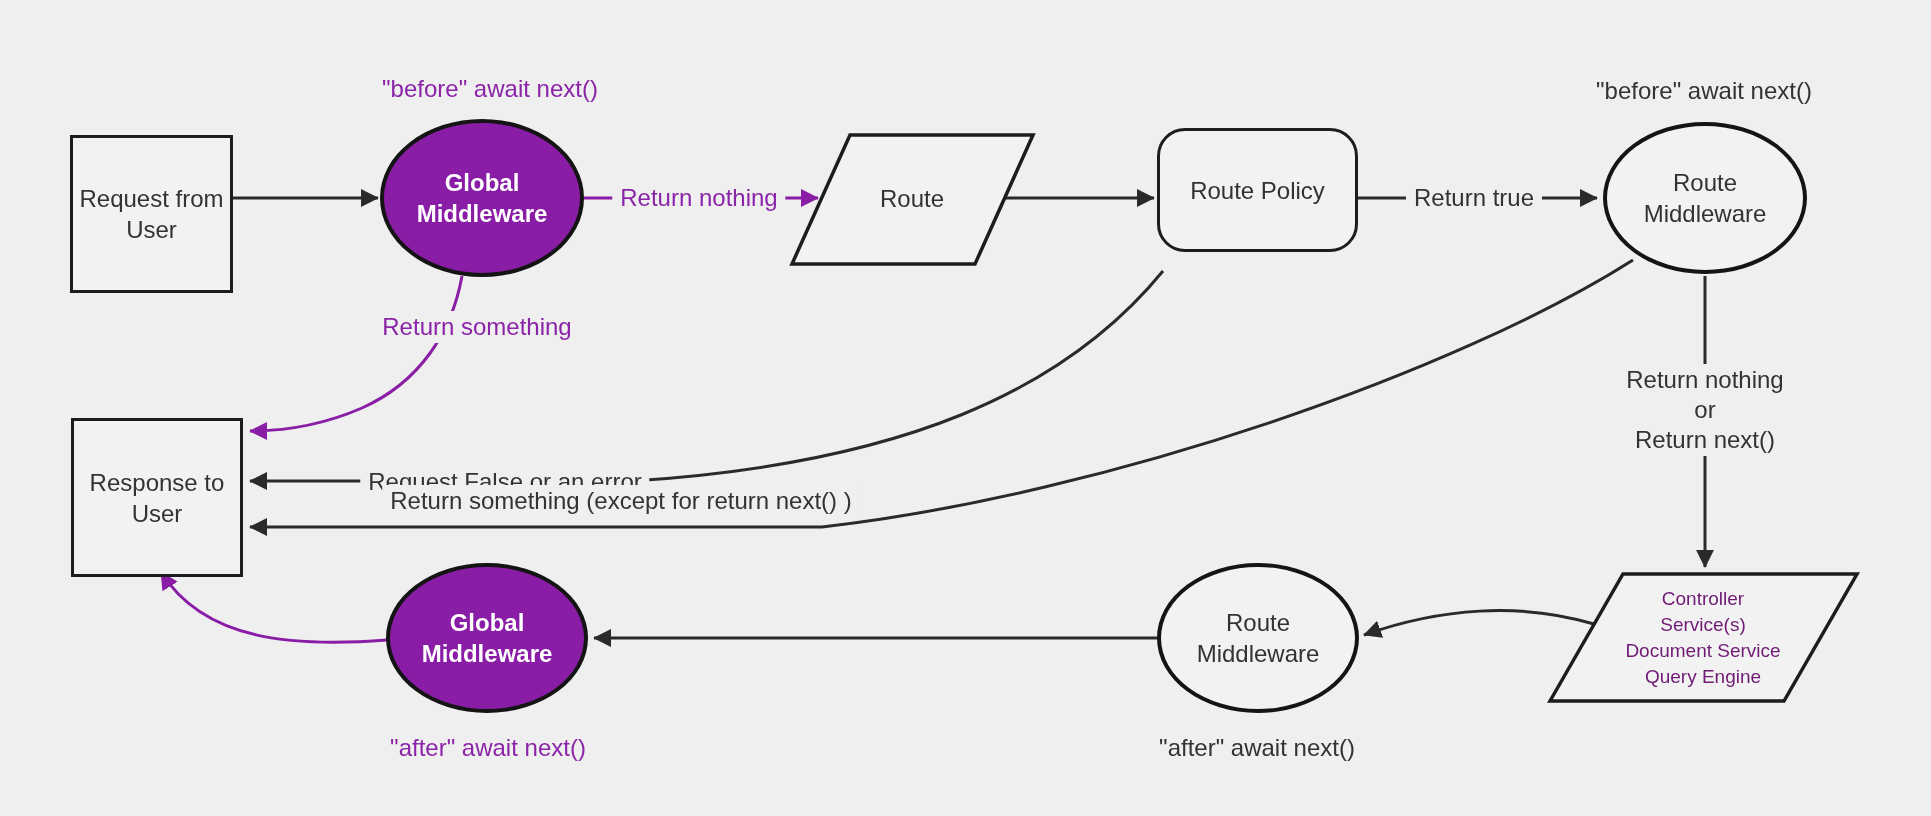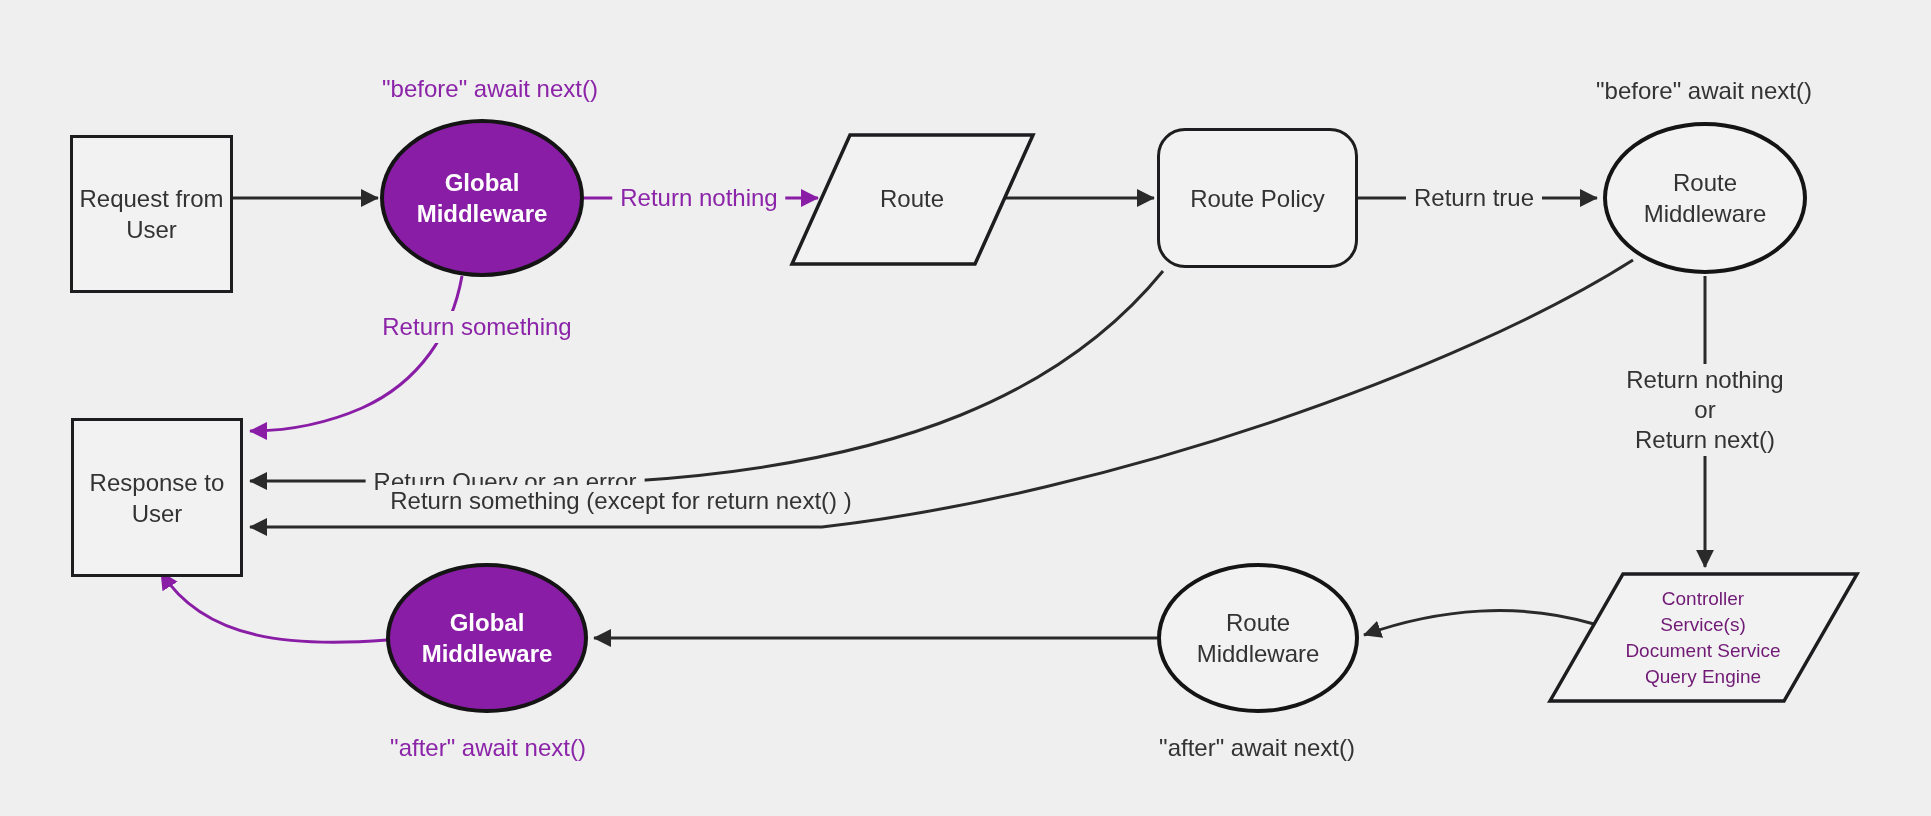--- a/index.html
+++ b/index.html
@@ -101,21 +101,21 @@
   </svg>
 
   <div class="node node-rect" style="left:70px; top:119px; width:163px; height:158px;">
     <span class="node-label-inner wrap-150">Request from User</span>
   </div>
 
   <div class="node node-ellipse ellipse-purple" style="left:380px; top:119px; width:204px; height:158px;">
     <span class="node-label-inner wrap-150">Global Middleware</span>
   </div>
 
-  <div class="node node-rounded" style="left:1157px; top:128px; width:201px; height:140px;">
+  <div class="node node-rounded" style="left:1157px; top:128px; width:201px; height:124px;">
     <span class="node-label-inner">Route Policy</span>
   </div>
 
   <div class="node node-ellipse ellipse-gray" style="left:1603px; top:122px; width:204px; height:152px;">
     <span class="node-label-inner wrap-150">Route Middleware</span>
   </div>
 
   <div class="node node-ellipse ellipse-gray" style="left:1157px; top:563px; width:202px; height:150px;">
     <span class="node-label-inner wrap-150">Route Middleware</span>
   </div>
@@ -158,21 +158,21 @@
     <span>Return nothing</span>
     <span>or</span>
     <span>Return next()</span>
   </div>
 
   <div class="overlay-label edge-label purple-text" style="left:477px; top:327px;">
     <span>Return something</span>
   </div>
 
   <div class="overlay-label edge-label" style="left:505px; top:482px;">
-    <span>Return Query or an error</span>
+    <span>Request False or an error</span>
   </div>
 
   <div class="overlay-label edge-label" style="left:600px; top:501px;margin-left:21px;">
     <span>Return something (except for return next() )</span>
   </div>
 
   <div class="overlay-label" style="left:1257px; top:748px;">
     <span>"after" await next()</span>
   </div>
 

